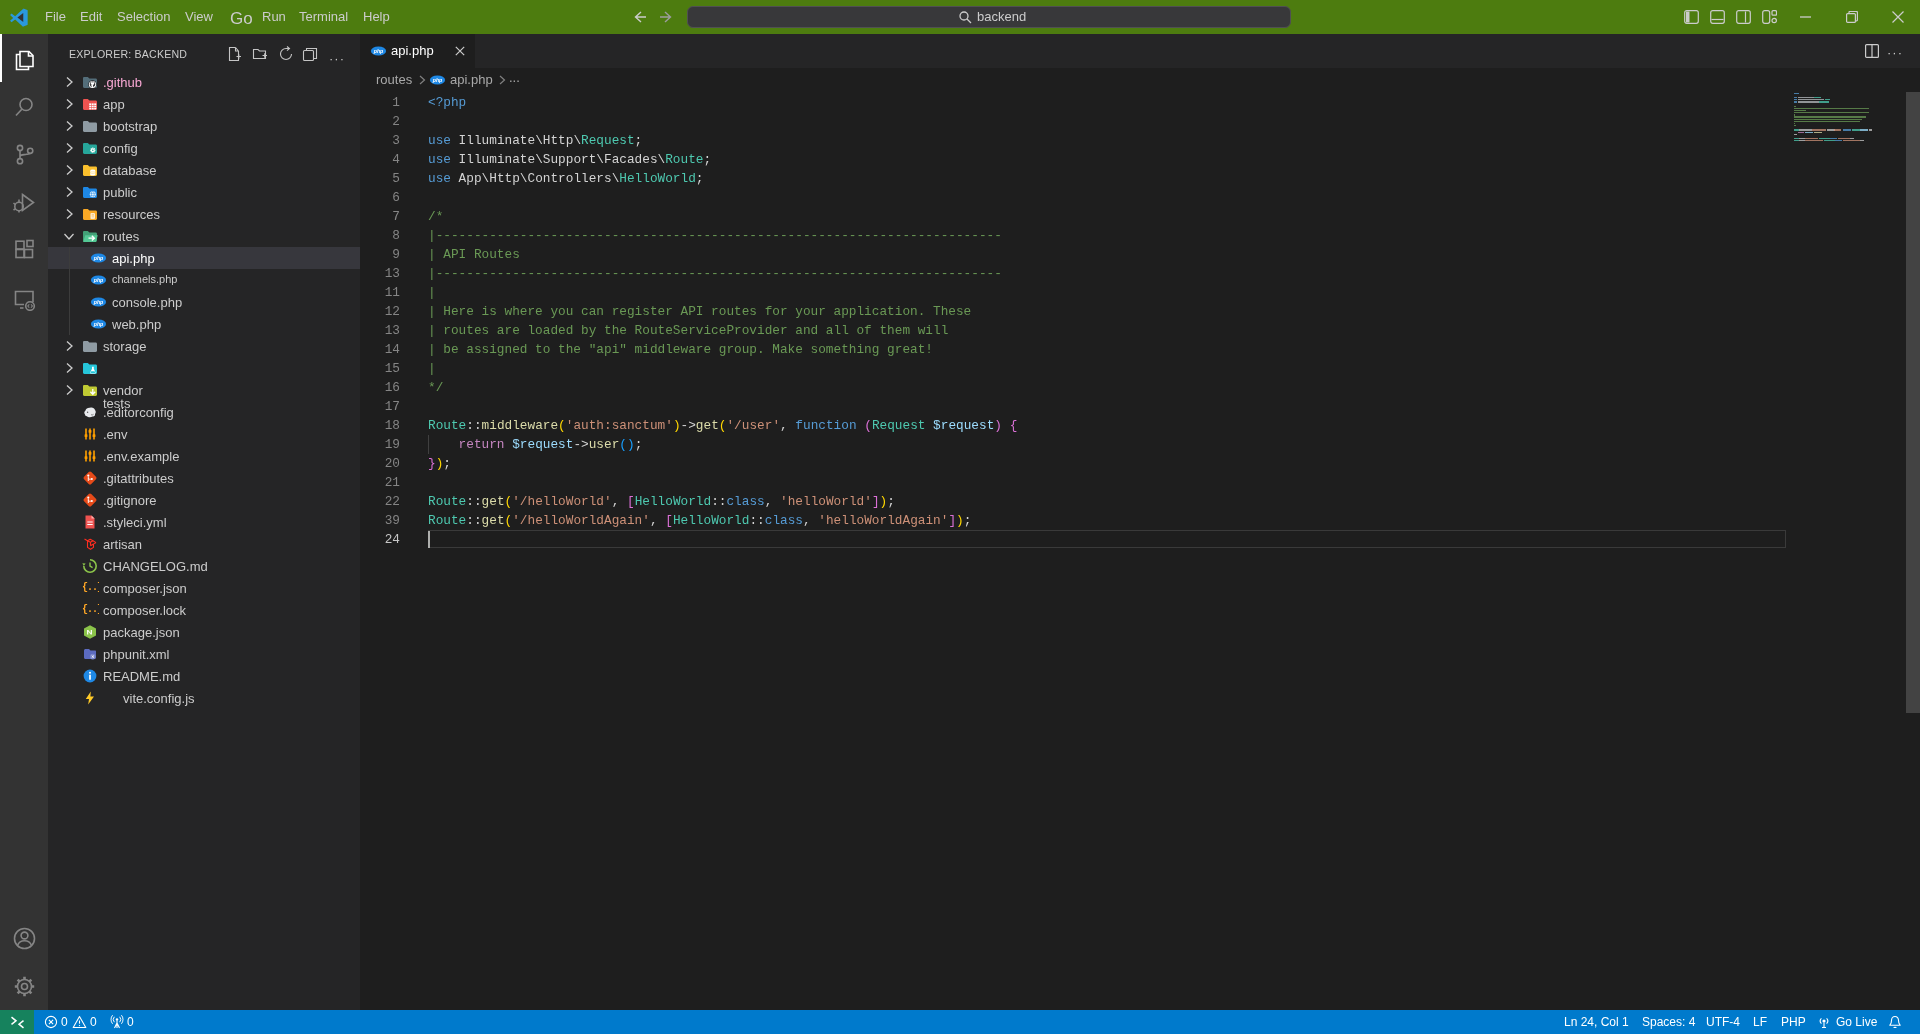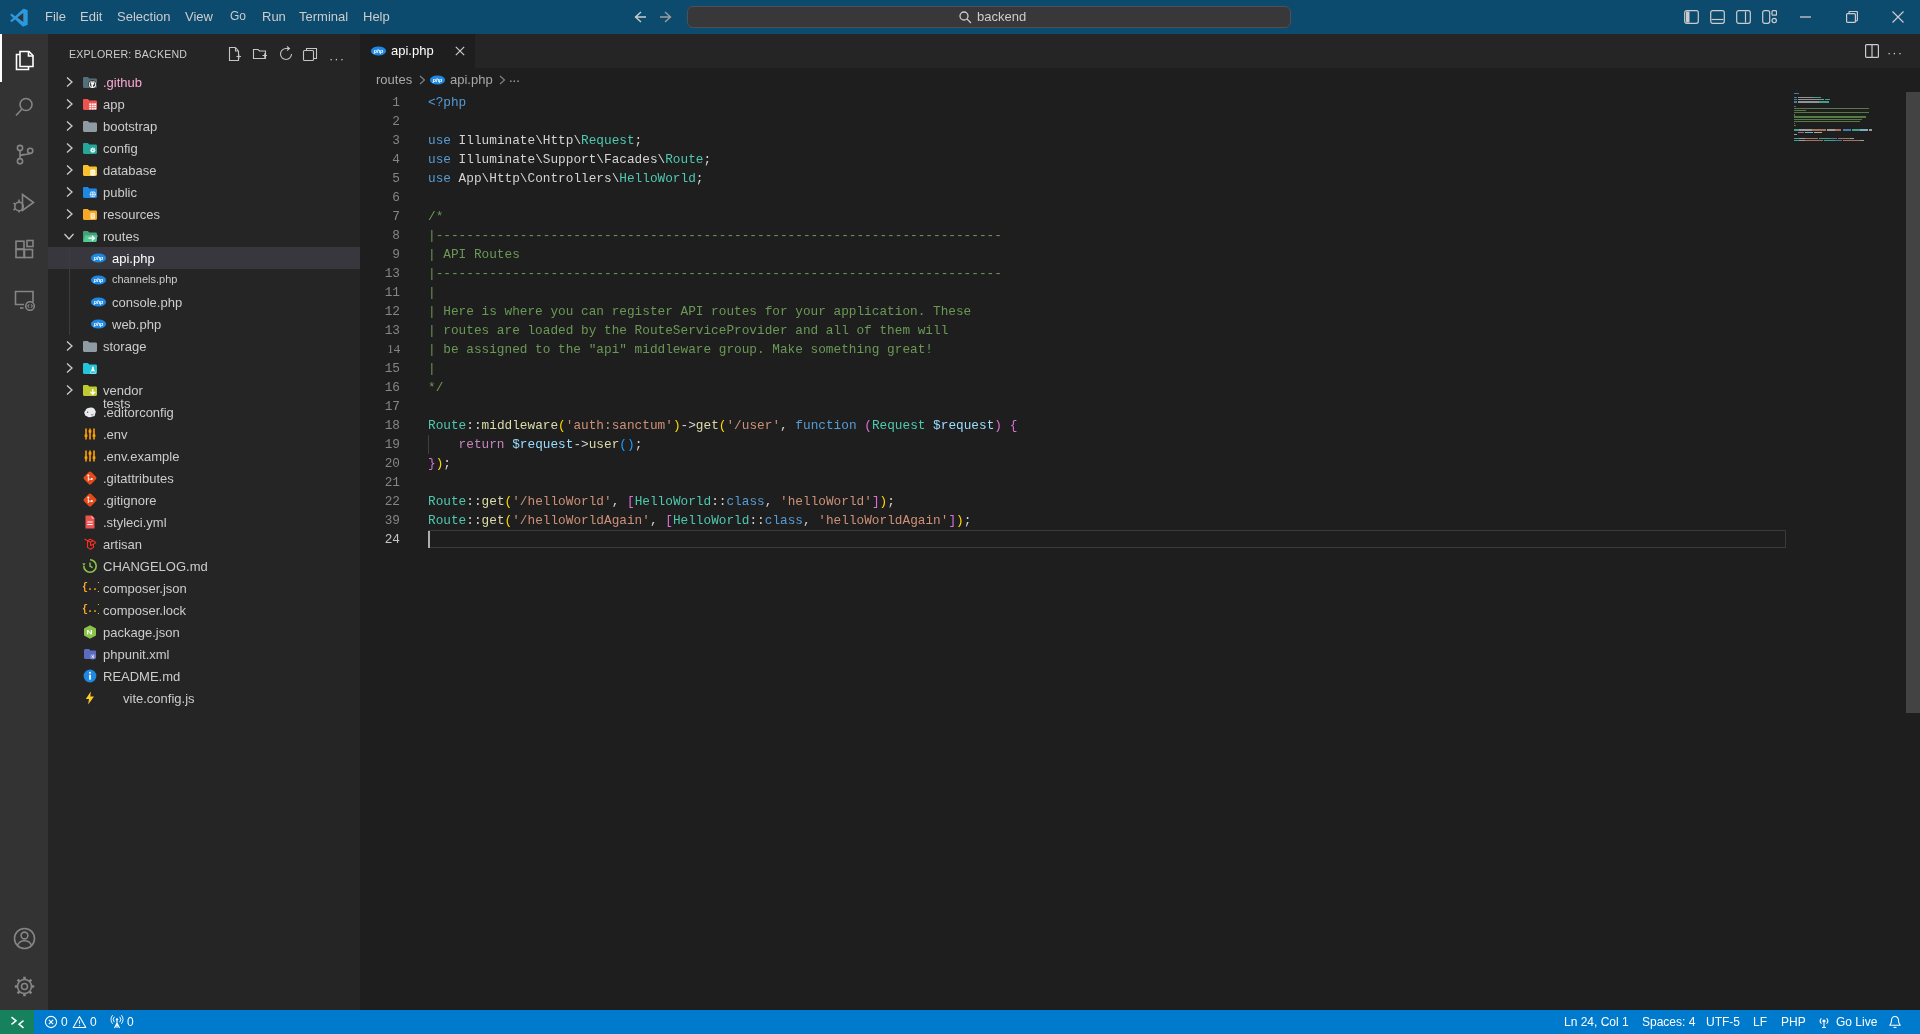--- a/index.html
+++ b/index.html
@@ -12,31 +12,31 @@
 .m{color:#c586c0;}
 .s{color:#ce9178;}
 .c{color:#6a9955;}
 .b1{color:#ffd700;}
 .b2{color:#da70d6;}
 .b3{color:#179fff;}
 </style>
 </head>
 <body>
 
-<div class="a" style="left:0;top:0;width:1920px;height:34px;background:#0c4a6e;">
+<div class="a" style="left:0;top:0;width:1920px;height:34px;background:#4d7c0f;">
 <svg class="a" style="left:9px;top:8px;" width="19" height="19" viewBox="0 0 100 100">
 <path d="M75.6 2.3 L96.4 10.7 a3.1 3.1 0 0 1 1.9 2.9 V86.5 a3.1 3.1 0 0 1 -1.9 2.9 L75.6 97.7 a3.1 3.1 0 0 1 -3.5 -0.6 L32.4 60.9 15.1 74 a2.1 2.1 0 0 1 -2.7 -0.1 L6.9 68.9 a2.1 2.1 0 0 1 0 -3.1 L22 52 6.9 38.2 a2.1 2.1 0 0 1 0 -3.1 l5.5 -5 a2.1 2.1 0 0 1 2.7 -0.1 L32.4 43.1 72.1 6.9 a3.1 3.1 0 0 1 3.5 -0.6 Z" fill="#2a99dd"></path>
 <path d="M75.1 26.1 L44.2 50 75.1 73.9 Z" fill="#323233"></path>
 <path d="M7 35.5 l5 -4.6 15 12.2 -5.6 5.4 Z M7 68.5 l5 4.6 15 -12.2 -5.6 -5.4 Z" fill="#1d82c9" opacity="0"></path>
 </svg>
 <div class="a" style="left:45px;top:9px;color:#cccccc;font-size:13px;">File</div>
 <div class="a" style="left:80px;top:9px;color:#cccccc;font-size:13px;">Edit</div>
 <div class="a" style="left:117px;top:9px;color:#cccccc;font-size:13px;">Selection</div>
 <div class="a" style="left:185px;top:9px;color:#cccccc;font-size:13px;">View</div>
-<div class="a" style="left:230px;top:9px;color:#cccccc;font-size:12px;">Go</div>
+<div class="a" style="left:230px;top:9px;color:#cccccc;font-size:17px;">Go</div>
 <div class="a" style="left:262px;top:9px;color:#cccccc;font-size:13px;">Run</div>
 <div class="a" style="left:299px;top:9px;color:#cccccc;font-size:13px;">Terminal</div>
 <div class="a" style="left:363px;top:9px;color:#cccccc;font-size:13px;">Help</div>
 <svg class="a" style="left:632px;top:10px;" width="16" height="14" viewBox="0 0 16 14">
 <path d="M9 2 L3.5 7 L9 12 M3.5 7 H14" stroke="#cccccc" stroke-width="1.4" fill="none"></path>
     </svg>
 <svg class="a" style="left:658px;top:10px;" width="16" height="14" viewBox="0 0 16 14">
 <path d="M7 2 L12.5 7 L7 12 M12.5 7 H2" stroke="#9d9d9d" stroke-width="1.4" fill="none"></path>
     </svg>
 <div class="a" style="left:687px;top:6px;width:604px;height:22px;background:#38383a;border:1px solid #505052;border-radius:6px;"></div>
@@ -409,21 +409,21 @@
     <div style="height:19px;color:#858585;">4</div>
     <div style="height:19px;color:#858585;">5</div>
     <div style="height:19px;color:#858585;">6</div>
     <div style="height:19px;color:#858585;">7</div>
     <div style="height:19px;color:#858585;">8</div>
     <div style="height:19px;color:#858585;">9</div>
     <div style="height:19px;color:#858585;">13</div>
     <div style="height:19px;color:#858585;">11</div>
     <div style="height:19px;color:#858585;">12</div>
     <div style="height:19px;color:#858585;">13</div>
-    <div style="height:19px;color:#858585;font-family:Liberation Serif, serif;">14</div>
+    <div style="height:19px;color:#858585;">14</div>
     <div style="height:19px;color:#858585;">15</div>
     <div style="height:19px;color:#858585;">16</div>
     <div style="height:19px;color:#858585;">17</div>
     <div style="height:19px;color:#858585;">18</div>
     <div style="height:19px;color:#858585;">19</div>
     <div style="height:19px;color:#858585;">20</div>
     <div style="height:19px;color:#858585;">21</div>
     <div style="height:19px;color:#858585;">22</div>
     <div style="height:19px;color:#858585;">39</div>
     <div style="height:19px;color:#c6c6c6;">24</div>
@@ -497,21 +497,21 @@
     </svg>
 <div class="a" style="left:90px;top:5px;">0</div>
 <svg class="a" style="left:109px;top:4px;" width="16" height="16" viewBox="0 0 16 16">
 <path d="M8 6.5 V14 M5.5 14 L8 9 L10.5 14" stroke="#ffffff" stroke-width="1.1" fill="none"></path>
 <circle cx="8" cy="5.5" r="1.2" fill="#ffffff"></circle>
 <path d="M5.3 2.8 A4.2 4.2 0 0 0 5.3 8.2 M10.7 2.8 A4.2 4.2 0 0 1 10.7 8.2 M3.6 1.2 A6.6 6.6 0 0 0 3.6 9.8 M12.4 1.2 A6.6 6.6 0 0 1 12.4 9.8" stroke="#ffffff" stroke-width="1" fill="none" opacity="0.95"></path>
     </svg>
 <div class="a" style="left:127px;top:5px;">0</div>
 <div class="a" style="left:1564px;top:5px;">Ln 24, Col 1</div>
 <div class="a" style="left:1642px;top:5px;">Spaces: 4</div>
-<div class="a" style="left:1706px;top:5px;">UTF-5</div>
+<div class="a" style="left:1706px;top:5px;">UTF-4</div>
 <div class="a" style="left:1753px;top:5px;">LF</div>
 <div class="a" style="left:1781px;top:5px;">PHP</div>
 <svg class="a" style="left:1817px;top:5px;" width="14" height="14" viewBox="0 0 14 14">
 <circle cx="7" cy="6" r="1.6" fill="#ffffff"></circle>
 <path d="M4.4 3.4 A3.7 3.7 0 0 0 4.4 8.6 M9.6 3.4 A3.7 3.7 0 0 1 9.6 8.6" stroke="#ffffff" stroke-width="1.1" fill="none"></path>
 <path d="M7 7.6 V12.5 M5 12.5 H9" stroke="#ffffff" stroke-width="1.1" fill="none"></path>
     </svg>
 <div class="a" style="left:1836px;top:5px;">Go Live</div>
 <svg class="a" style="left:1888px;top:5px;" width="14" height="14" viewBox="0 0 14 14">
 <path d="M7 1.5 C4.8 1.5 3.5 3.2 3.5 5.5 C3.5 8.5 2.3 9.5 1.8 10.2 H12.2 C11.7 9.5 10.5 8.5 10.5 5.5 C10.5 3.2 9.2 1.5 7 1.5 Z" stroke="#ffffff" stroke-width="1.1" fill="none" stroke-linejoin="round"></path>

